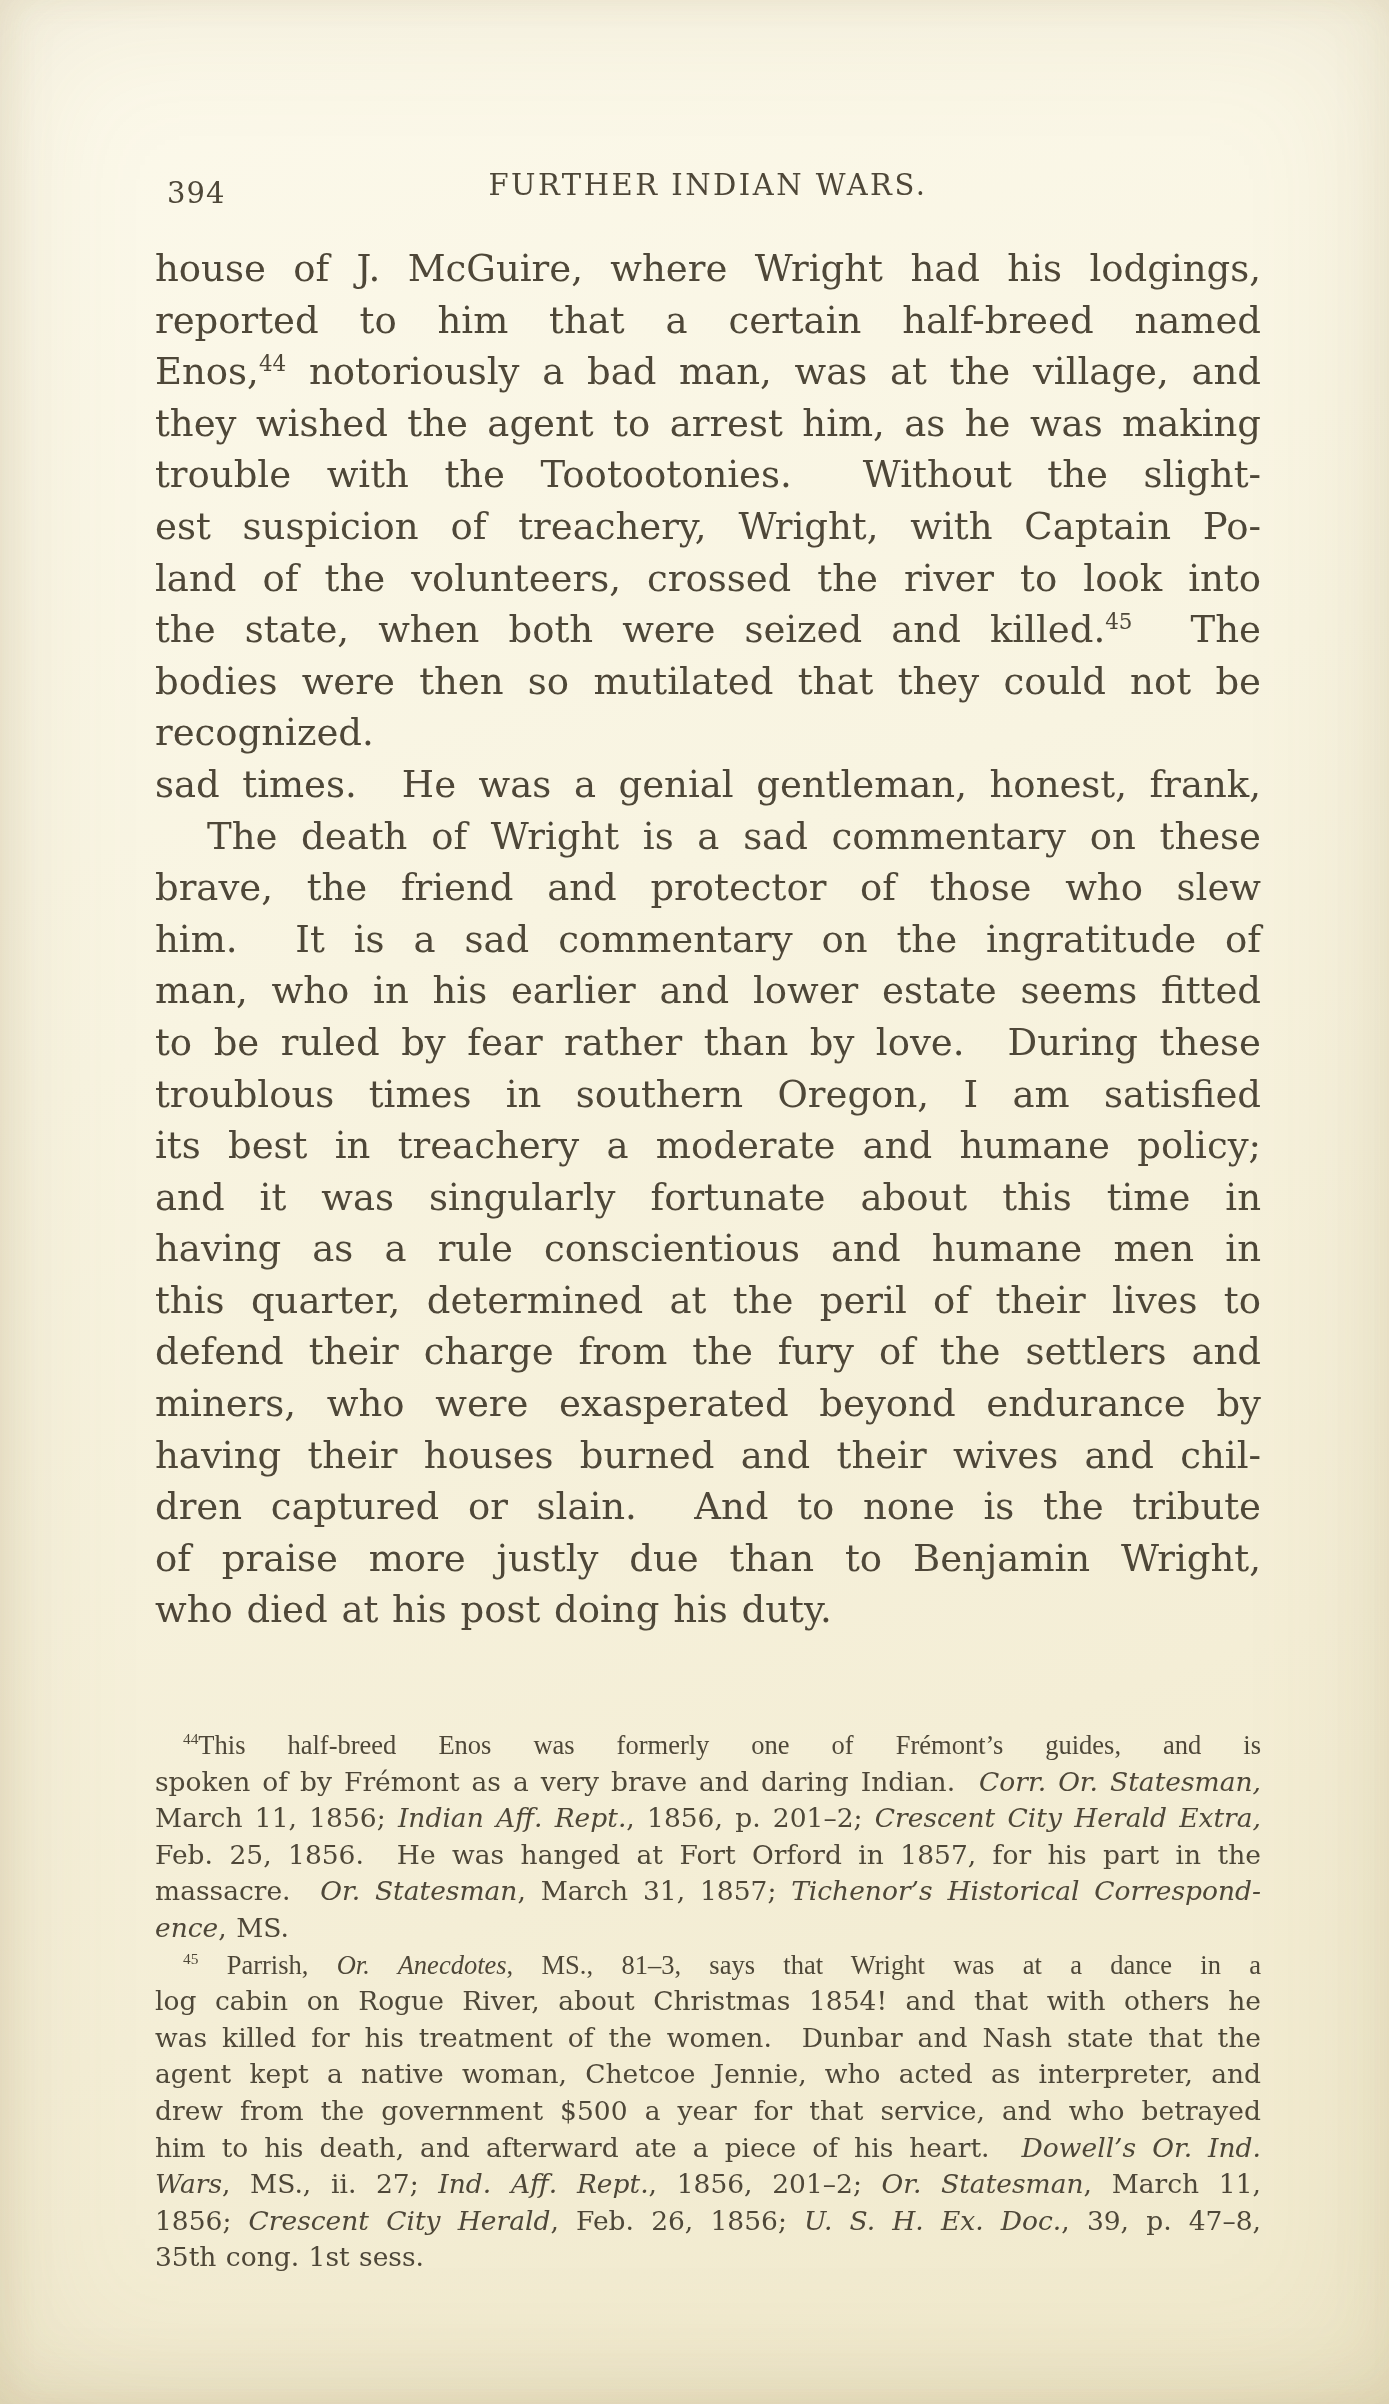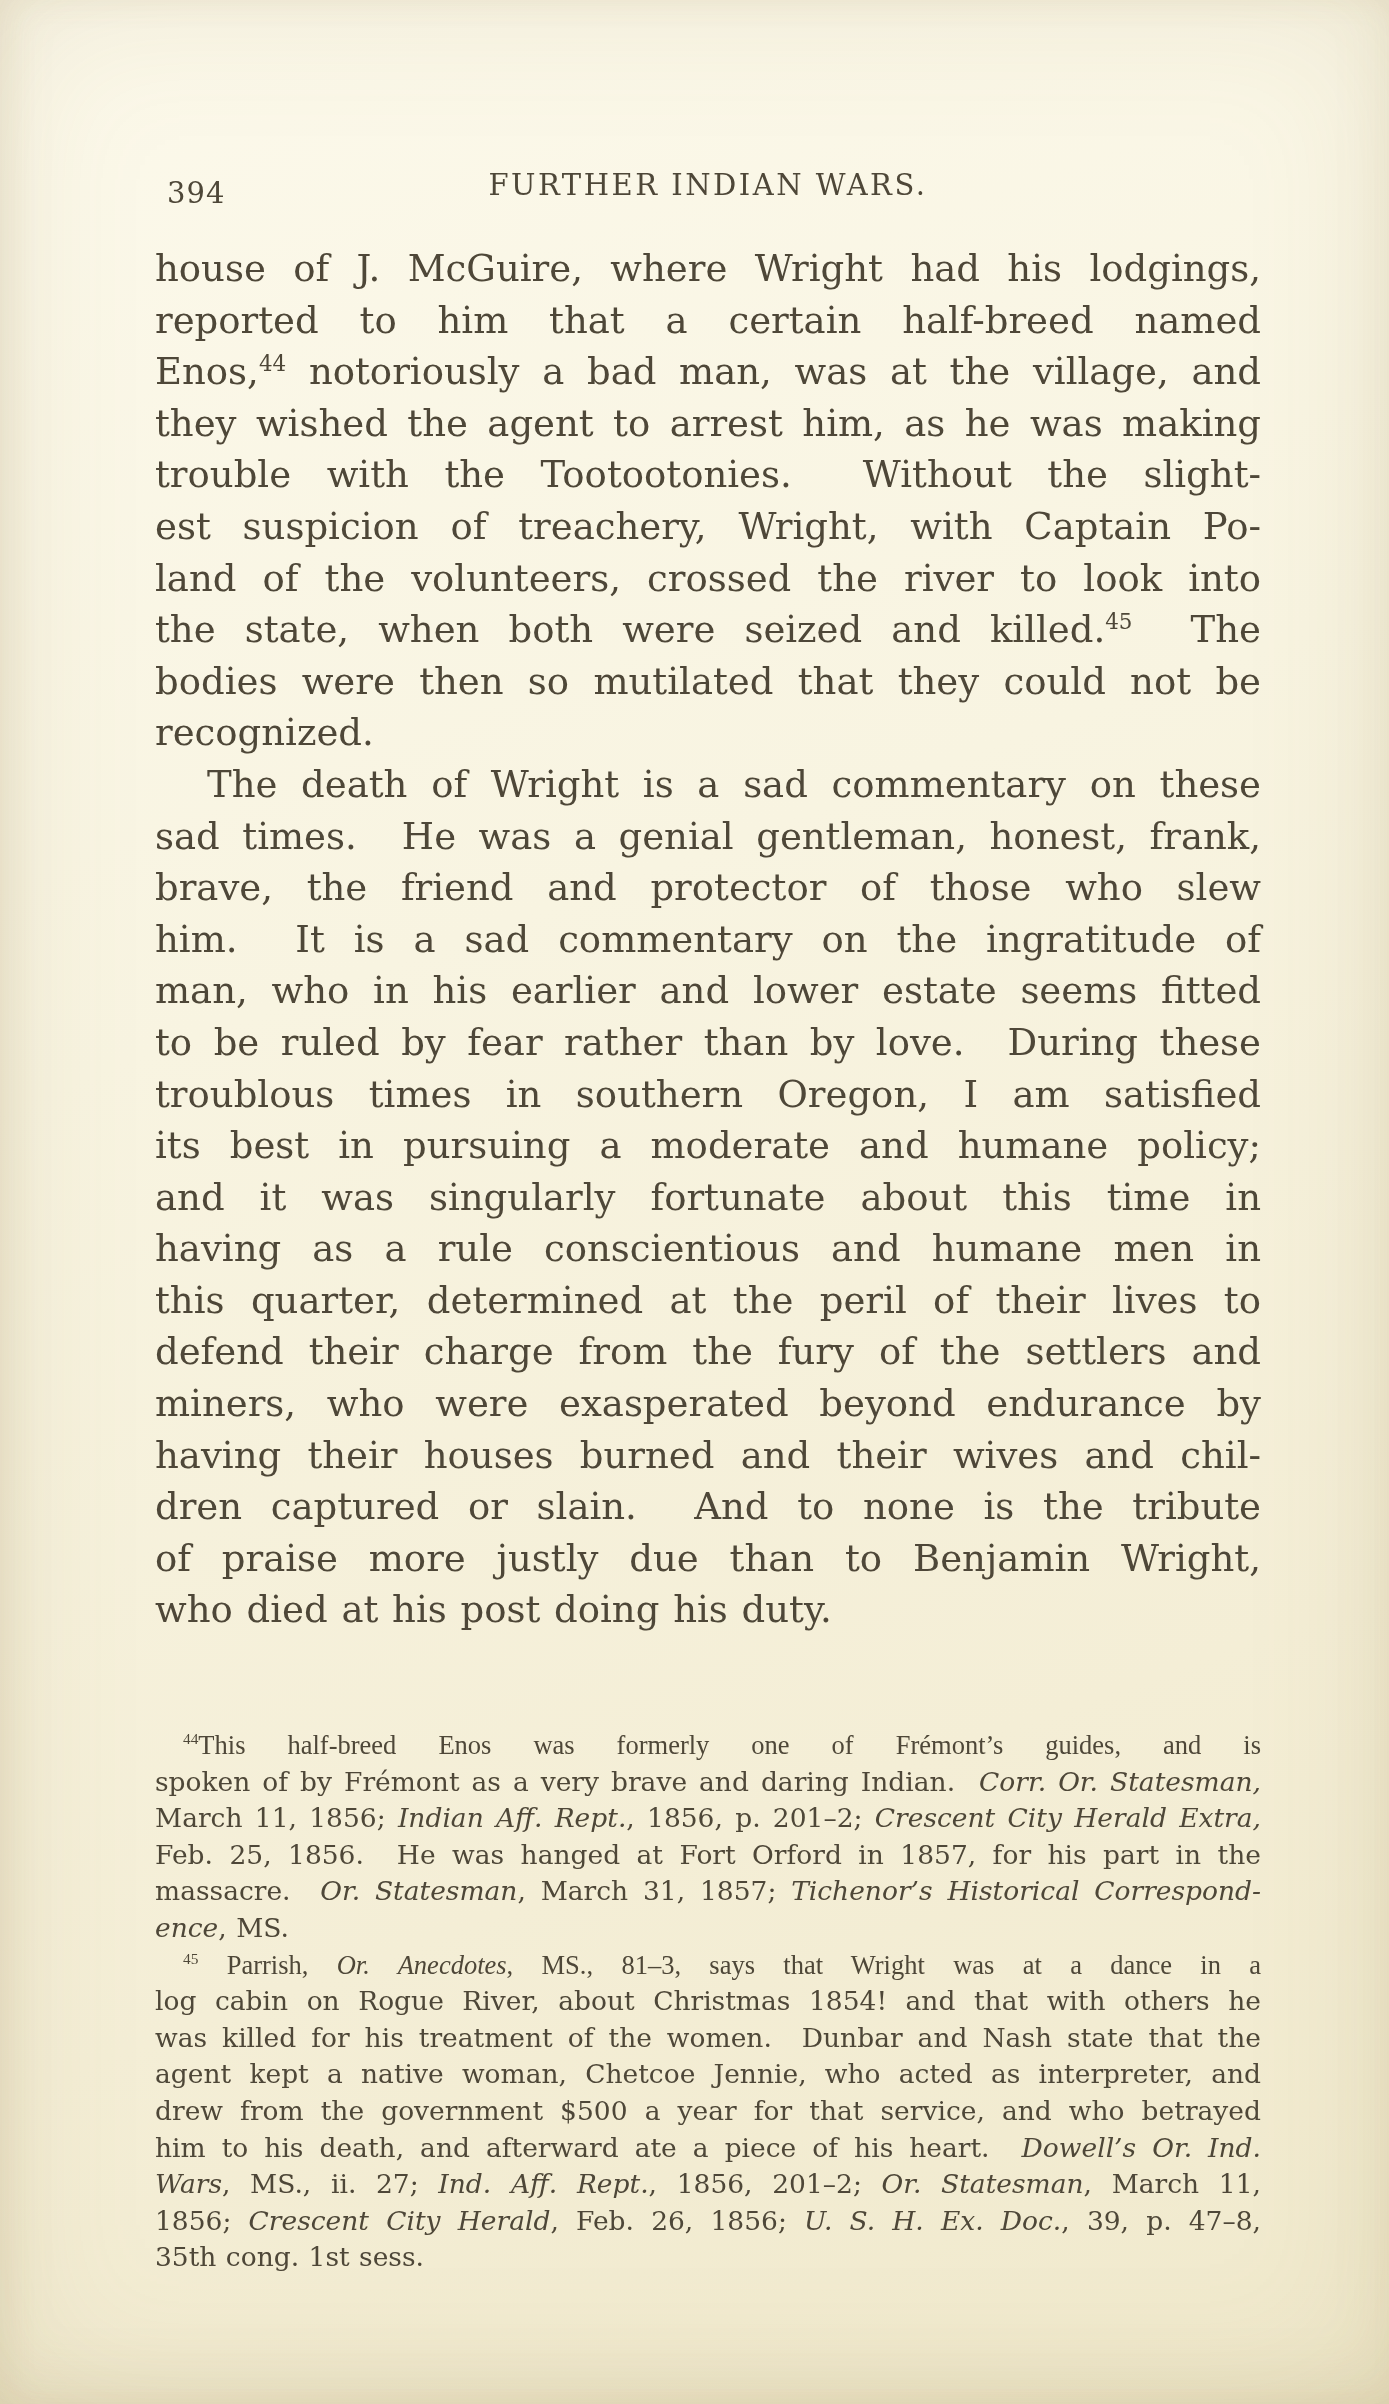--- a/index.html
+++ b/index.html
@@ -98,28 +98,28 @@
       <div class="line"><span>house of J. McGuire, where Wright had his lodgings,</span></div>
       <div class="line"><span>reported to him that a certain half-breed named</span></div>
       <div class="line"><span>Enos,</span><sup>44</sup><span> notoriously a bad man, was at the village, and</span></div>
       <div class="line"><span>they wished the agent to arrest him, as he was making</span></div>
       <div class="line"><span>trouble with the Tootootonies.&nbsp; Without the slight-</span></div>
       <div class="line"><span>est suspicion of treachery, Wright, with Captain Po-</span></div>
       <div class="line"><span>land of the volunteers, crossed the river to look into</span></div>
       <div class="line"><span>the state, when both were seized and killed.</span><sup>45</sup><span>&nbsp; The</span></div>
       <div class="line"><span>bodies were then so mutilated that they could not be</span></div>
       <div class="line end"><span>recognized.</span></div>
+      <div class="line"><span>sad times.&nbsp; He was a genial gentleman, honest, frank,</span></div>
       <div class="line indent"><span>The death of Wright is a sad commentary on these</span></div>
-      <div class="line"><span>sad times.&nbsp; He was a genial gentleman, honest, frank,</span></div>
       <div class="line"><span>brave, the friend and protector of those who slew</span></div>
       <div class="line"><span>him.&nbsp; It is a sad commentary on the ingratitude of</span></div>
       <div class="line"><span>man, who in his earlier and lower estate seems fitted</span></div>
       <div class="line"><span>to be ruled by fear rather than by love.&nbsp; During these</span></div>
       <div class="line"><span>troublous times in southern Oregon, I am satisfied</span></div>
-      <div class="line"><span>its best in pursuing a moderate and humane policy;</span></div>
+      <div class="line"><span>its best in treachery a moderate and humane policy;</span></div>
       <div class="line"><span>and it was singularly fortunate about this time in</span></div>
       <div class="line"><span>having as a rule conscientious and humane men in</span></div>
       <div class="line"><span>this quarter, determined at the peril of their lives to</span></div>
       <div class="line"><span>defend their charge from the fury of the settlers and</span></div>
       <div class="line"><span>miners, who were exasperated beyond endurance by</span></div>
       <div class="line"><span>having their houses burned and their wives and chil-</span></div>
       <div class="line"><span>dren captured or slain.&nbsp; And to none is the tribute</span></div>
       <div class="line"><span>of praise more justly due than to Benjamin Wright,</span></div>
       <div class="line end"><span>who died at his post doing his duty.</span></div>
     </main>

